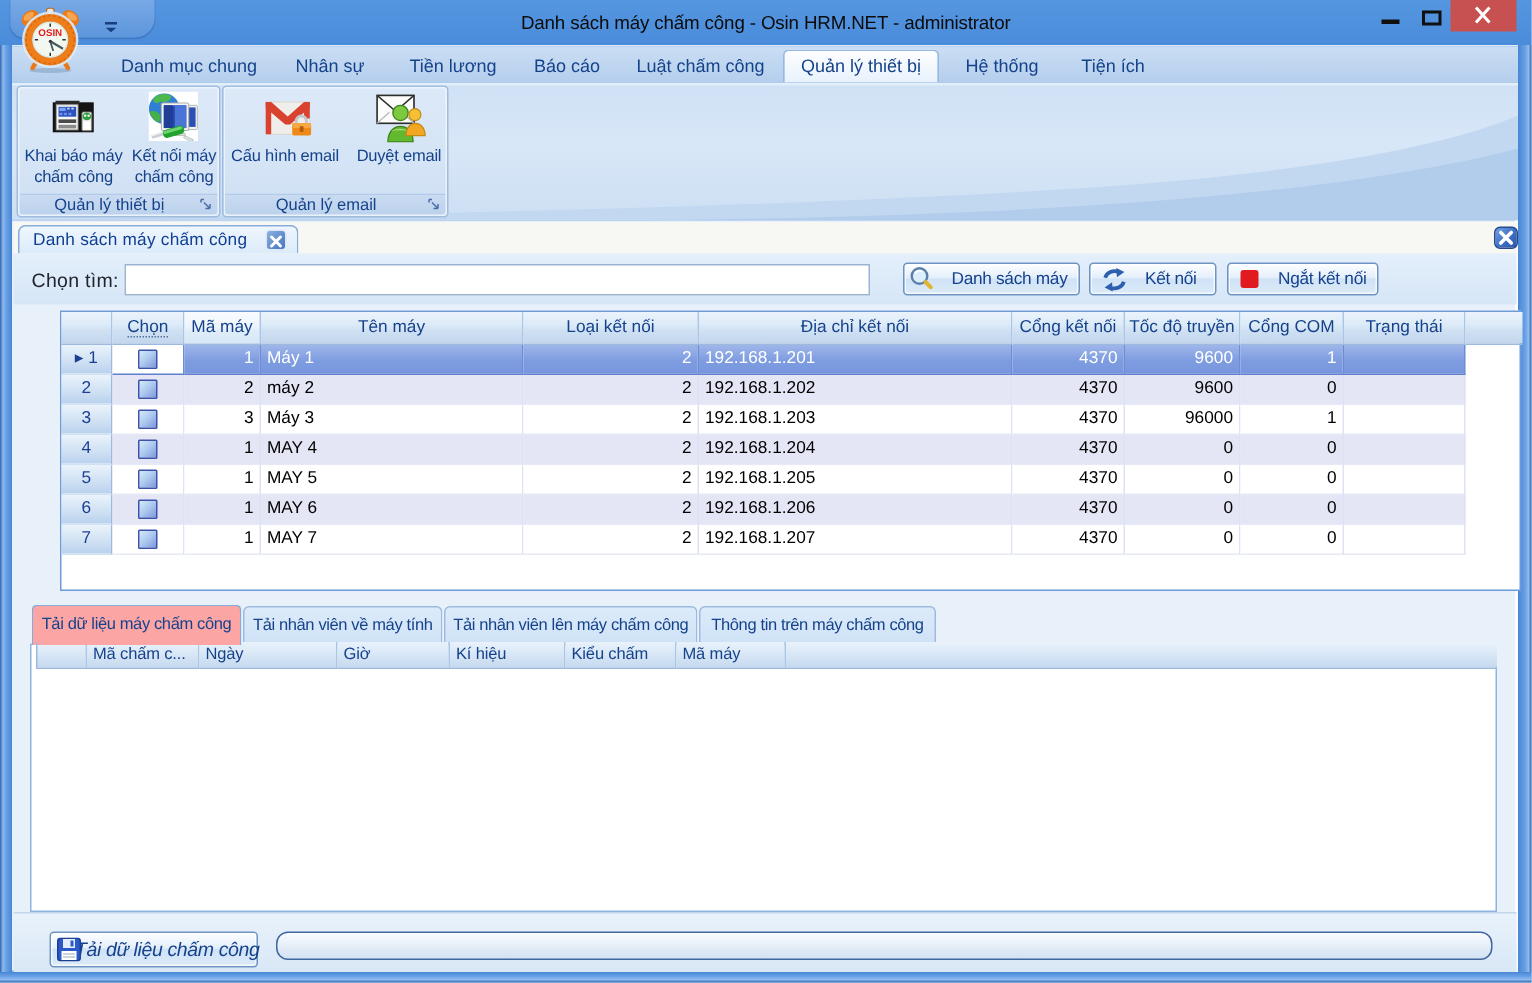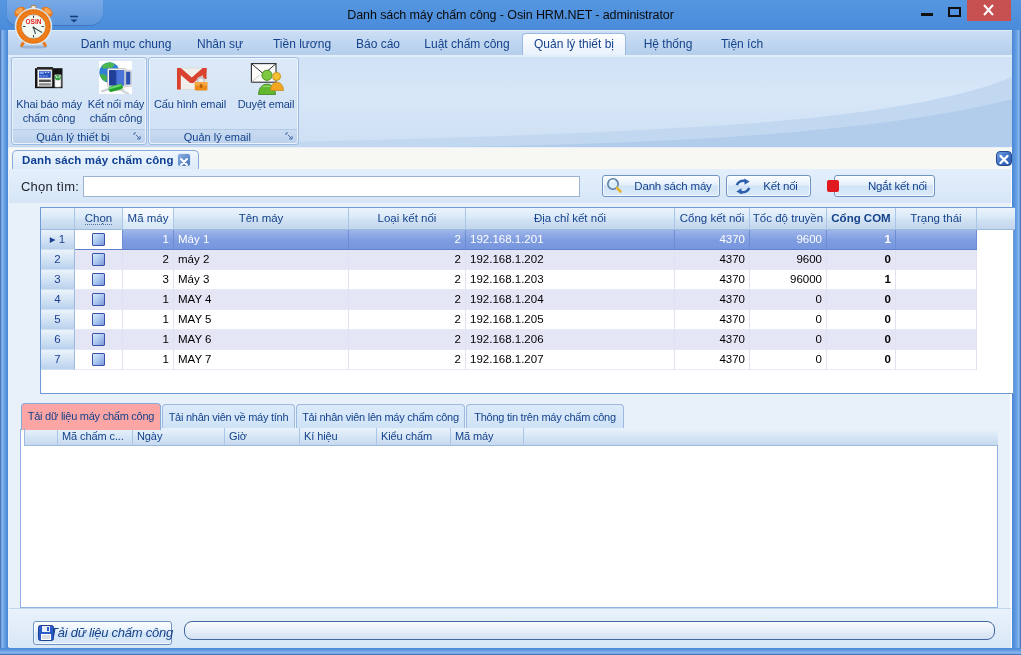--- a/index.html
+++ b/index.html
@@ -24,35 +24,35 @@
 #ribbon{left:8px;top:55px;width:1004px;height:92px;background:linear-gradient(180deg,#cfe1f5 0%,#d8e7f8 45%,#cddff3 100%);overflow:hidden;}
 .rgroup{position:absolute;top:57px;height:88px;border:1px solid #9fbbdf;border-radius:3px;background:linear-gradient(180deg,#dcr 0%,#d3e3f5 100%);}
 .rgroup{background:linear-gradient(180deg,#dce9f8 0%,#d3e3f5 70%,#cfe0f3 100%);box-shadow:inset 0 0 0 1px rgba(255,255,255,.55);}
 #grp1{left:11px;width:136px;}
 #grp2{left:148px;width:151px;}
 .glabel{position:absolute;left:1px;right:1px;bottom:1px;height:14px;background:linear-gradient(180deg,#c9dbf1,#bcd2ec);border-top:1px solid #b3cbe8;border-radius:0 0 3px 3px;color:#15428b;font-size:11px;text-align:center;line-height:14px;}
 .ritem{position:absolute;top:60px;color:#15428b;font-size:11px;letter-spacing:-0.15px;text-align:center;line-height:13.5px;white-space:nowrap;}
 
 #docpanel{left:8px;top:147px;width:1004px;height:501px;background:#e8f0fa;border-bottom:1px solid #7da3d8;}
 #docstrip{left:9px;top:148px;width:1002px;height:21px;background:#f7f8f4;}
-#doctab{left:12px;top:150px;width:187px;height:19px;background:linear-gradient(180deg,#eff6fe,#dcebfa);border:1px solid #86abdb;border-bottom:none;border-radius:5px 5px 0 0;color:#0f3f92;font-weight:bold;font-size:11.5px;letter-spacing:0.15px;line-height:18px;padding-left:9px;white-space:nowrap;}
+#doctab{left:12px;top:150px;width:187px;height:19px;background:linear-gradient(180deg,#eff6fe,#dcebfa);border:1px solid #86abdb;border-bottom:none;border-radius:5px 5px 0 0;color:#0f3f92;font-weight:normal;font-size:11.5px;letter-spacing:0.15px;line-height:18px;padding-left:9px;white-space:nowrap;}
 #doctabx{left:177px;top:153px;width:14px;height:14px;background:linear-gradient(135deg,#8cb0e0 0%,#5f8ccc 60%,#4a74bc 100%);border:1px solid #dde8f6;border-radius:3px;}
 #panelx{left:996px;top:151px;width:16px;height:15px;background:linear-gradient(135deg,#72a2e2 0%,#3c6fc4 55%,#2e57aa 100%);border:1px solid #28488c;border-radius:4px;}
 #searchrow{left:9px;top:169px;width:1002px;height:34px;background:linear-gradient(180deg,#e4effb,#d6e6f7);}
 #lbltim{left:21px;top:179px;font-size:13px;letter-spacing:0.2px;color:#20242c;}
 #sinput{left:83px;top:176px;width:497px;height:21px;background:#fff;border:1px solid #9cb4d2;}
 .btn{position:absolute;top:175px;height:22px;border:1px solid #7094c2;border-radius:3px;background:linear-gradient(180deg,#fdfeff 0%,#e4effb 45%,#d0e3f6 50%,#dbeaf9 100%);color:#15428b;font-size:11.5px;letter-spacing:-0.2px;line-height:20px;text-align:center;box-shadow:inset 0 0 0 1px rgba(255,255,255,.7);white-space:nowrap;}
 
 #grid{left:24px;top:207px;width:974px;height:187px;background:#fff;border:1px solid #6f9ad8;margin-left:16px;}
 .grow{display:flex;height:20px;}
 .gh{height:22px;}
 .cell{flex:none;font-size:11.5px;line-height:19px;overflow:hidden;white-space:nowrap;}
 .hc{background:linear-gradient(180deg,#ebf3fc 0%,#dcebf8 40%,#cfe0f2 60%,#c2d6ec 100%);border-right:1px solid #aac6e6;border-bottom:1px solid #9db9dd;color:#15428b;text-align:center;line-height:20px;}
 .rh{background:linear-gradient(180deg,#eaf3fb 0%,#d5e5f5 45%,#bad1ed 100%);border-right:1px solid #9db9dd;border-bottom:1px solid #cfe0f2;color:#1c3f94;text-align:center;line-height:19px;}
-.c0{width:34px;}.c1{width:48px;}.c2{width:51px;}.c3{width:175px;}.c4{width:117px;}.c5{width:209px;}.c6{width:75px;}.c7{width:77px;}.c8{width:69px;font-weight:bold;}.c9{width:81px;}.cF{width:38px;border-right:none;}
+.c0{width:34px;}.c1{width:48px;}.c2{width:51px;}.c3{width:175px;}.c4{width:117px;}.c5{width:209px;}.c6{width:75px;}.c7{width:77px;}.c8{width:69px;}.c9{width:81px;}.cF{width:38px;border-right:none;}
 .dc{border-right:1px solid #dee2f2;border-bottom:1px solid #e6e9f6;color:#000;}
 .rA .dc{background:#e4e6f6;}
 .rB .dc{background:#fff;}
 .rS .dc{background:linear-gradient(180deg,#9fb6ea 0%,#7e9ce0 55%,#7796dd 100%);color:#fff;border-right:1px solid #6d8cd4;border-bottom:1px solid #5f80cf;}
 .rS .dc.white{background:#fff;}
 .num{text-align:right;padding-right:4px;}
 .txt{text-align:left;padding-left:4px;}
 .cbx{width:13px;height:13px;margin:3px auto 0;border:1px solid #3c52aa;border-radius:1px;background:linear-gradient(135deg,#d5eafa 0%,#abc8ee 50%,#7e97da 100%);}
 
 .btab{position:absolute;top:404px;height:25px;background:linear-gradient(180deg,#dcebfa,#cfe2f6);border:1px solid #9db9de;border-bottom:none;border-radius:4px 4px 0 0;color:#15428b;font-size:11px;letter-spacing:-0.25px;text-align:center;line-height:24px;white-space:nowrap;}
@@ -221,21 +221,21 @@
       <path d="M3 3l6 6M9 3l-6 6" stroke="#fff" stroke-width="2" stroke-linecap="round"></path>
     </svg></div>
 <div class="abs" id="panelx"><svg width="14" height="13">
       <path d="M3.5 3l7 7M10.5 3l-7 7" stroke="#fff" stroke-width="2.4" stroke-linecap="round"></path>
     </svg></div>
 <div class="abs" id="searchrow"></div>
 <div class="abs" id="lbltim">Chọn tìm:</div>
 <div class="abs" id="sinput"></div>
 <div class="abs btn" style="left:602px;width:118px;padding-left:24px;">Danh sách máy</div>
 <div class="abs btn" style="left:726px;width:85px;padding-left:24px;">Kết nối</div>
-<div class="abs btn" style="left:818px;width:101px;padding-left:26px;margin-left:16px;">Ngắt kết nối</div>
+<div class="abs btn" style="left:818px;width:101px;padding-left:26px;">Ngắt kết nối</div>
 <div class="abs" style="left:606px;top:177px;"><svg width="17" height="17" viewBox="0 0 17 17">
 <circle cx="7" cy="7" r="5.2" fill="#ddeefb" stroke="#5b7ea8" stroke-width="1.6"></circle>
 <path d="M4 5c1-1.5 3-2 4.5-1" stroke="#fff" stroke-width="1.2" fill="none"></path>
 <path d="M11 11l3.5 3.5" stroke="#e3b52e" stroke-width="2.6" stroke-linecap="round"></path>
 </svg></div>
 <div class="abs" style="left:734px;top:178px;"><svg width="18" height="17" viewBox="0 0 18 17">
 <path d="M2.8 7.2 C3.8 3.6 8 1.8 11.8 3.2" fill="none" stroke="#2c5fae" stroke-width="2.5"></path>
 <path d="M10.2 0.6l5.4 2.8-5 3.4z" fill="#2c5fae"></path>
 <path d="M15.2 9.8 C14.2 13.4 10 15.2 6.2 13.8" fill="none" stroke="#2c5fae" stroke-width="2.5"></path>
 <path d="M7.8 16.4l-5.4-2.8 5-3.4z" fill="#2c5fae"></path>

